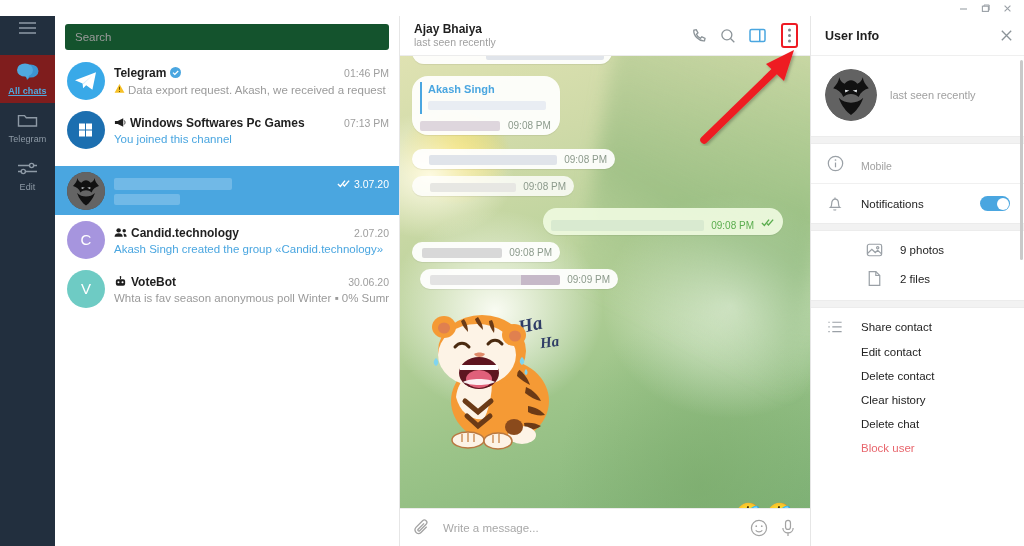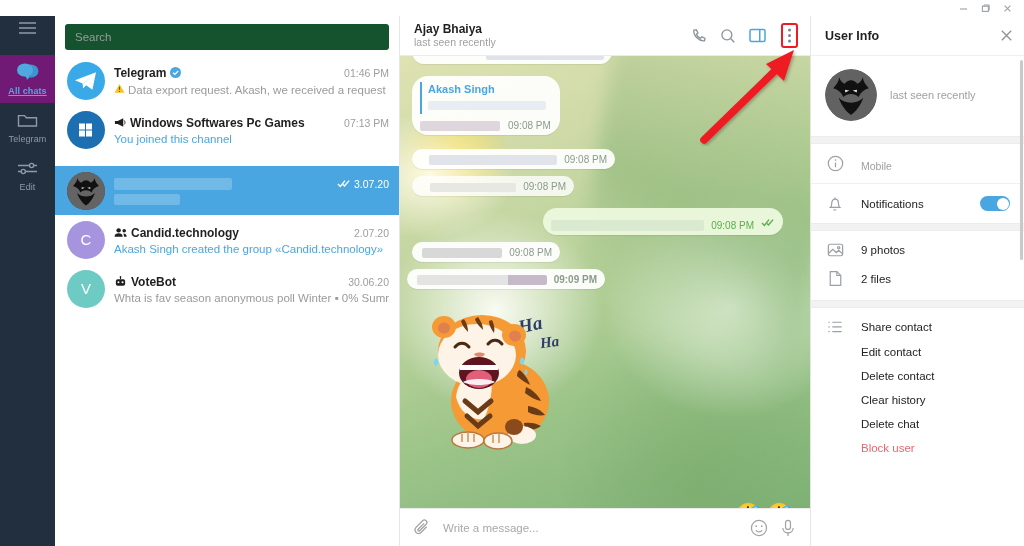--- a/index.html
+++ b/index.html
@@ -44,21 +44,21 @@
     display: flex; align-items: center; justify-content: center;
   }
   .rail-item {
     height: 48px;
     display: flex; flex-direction: column; align-items: center; justify-content: center;
     gap: 3px;
     color: #7b8a99;
     font-size: 9px;
   }
   .rail-item.active {
-    background: #701a75;
+    background: #7f1d1d;
     color: #4fa9e0;
     text-decoration: underline;
   }
   .rail-item .ricon { height: 20px; display:flex; align-items:center; justify-content:center;}
   .rail-label { font-size: 9px; line-height: 10px; font-weight: 700; letter-spacing: .1px;}
   .rail-item:not(.active) .rail-label { font-weight: 400; color:#8e9aa6;}
 
   
   .chatlist {
     position: absolute; left: 55px; top: 16px;
@@ -541,21 +541,21 @@
               <path d="M6.4 5.6L8 7.2l5-5.8"></path>
             </svg>
         </span>
       </div>
 
       <div class="bubble" style="left:12px; top:186px; width:148px;">
         <span class="redact" style="width:80px;height:10px;background:#d8d8d8;"></span>
         <span class="btime">09:08 PM</span>
       </div>
 
-      <div class="bubble" style="left:7px; top:213px; width:198px;font-weight:bold;">
+      <div class="bubble" style="left:20px; top:213px; width:198px;">
         <span class="redact" style="width:130px;height:10px;background:linear-gradient(90deg,#e3e3e3 0%, #e3e3e3 70%, #c6b9c8 70%, #c6b9c8 100%);"></span>
         <span class="btime">09:09 PM</span>
       </div>
 
       <div class="haha1">Ha</div>
       <div class="haha2">Ha</div>
 
       <div class="sticker">
         <svg width="140" height="150" viewBox="0 0 140 150">
 
@@ -708,21 +708,21 @@
         </svg>
       </span>
       <span class="irow-label">Notifications</span>
       <span class="toggle">
           <span class="knob"></span>
         </span>
     </div>
 
     <div class="sep"></div>
 
-    <div class="medialist" style="padding-top:5px;">
+    <div class="medialist" style="padding-top:5px;margin-left:39px;">
       <div class="inforow">
         <span class="irow-icon">
           <svg width="17" height="16" viewBox="0 0 18 17" fill="none" stroke="currentColor" stroke-width="1.3">
             <rect x="1.4" y="2.4" width="15.2" height="12.2" rx="2"></rect>
               <path d="M1.8 12l4.4-4.2 3.6 3.4 2.6-2.4 3.8 3.6"></path>
             <circle cx="12.4" cy="6.2" r="1.2"></circle>
           </svg>
         </span>
         <span class="irow-label">9 photos</span>
       </div>

